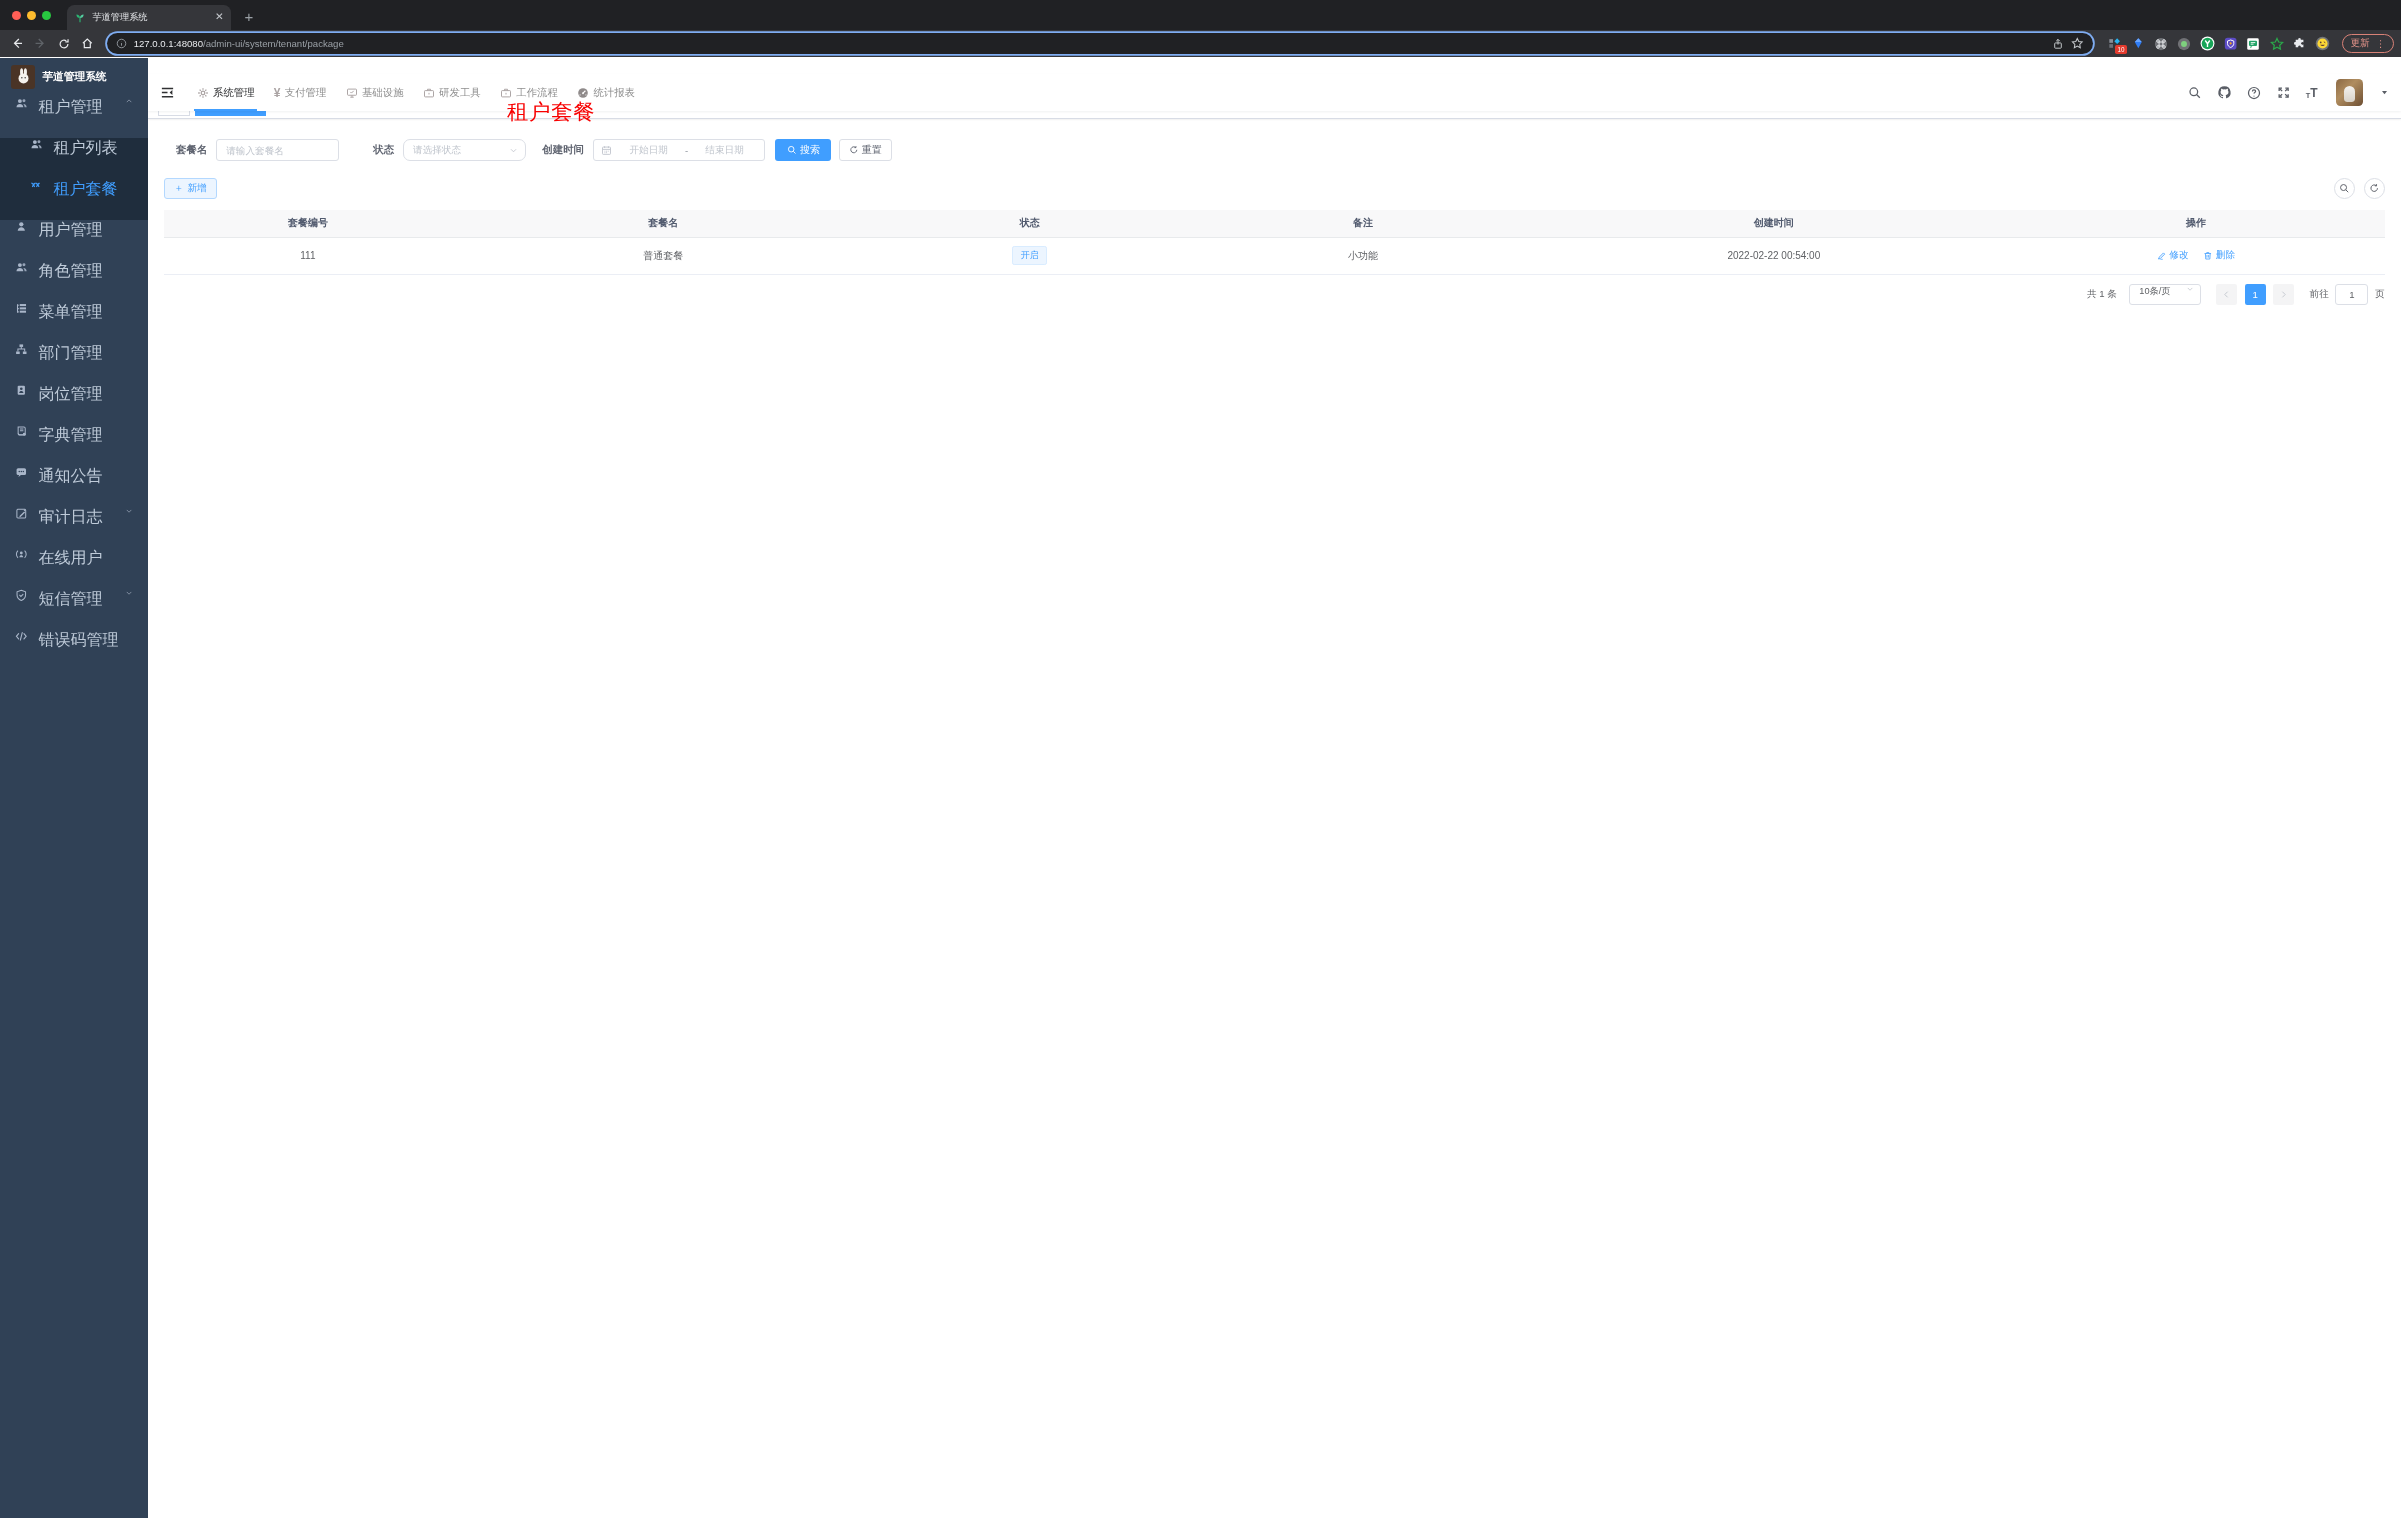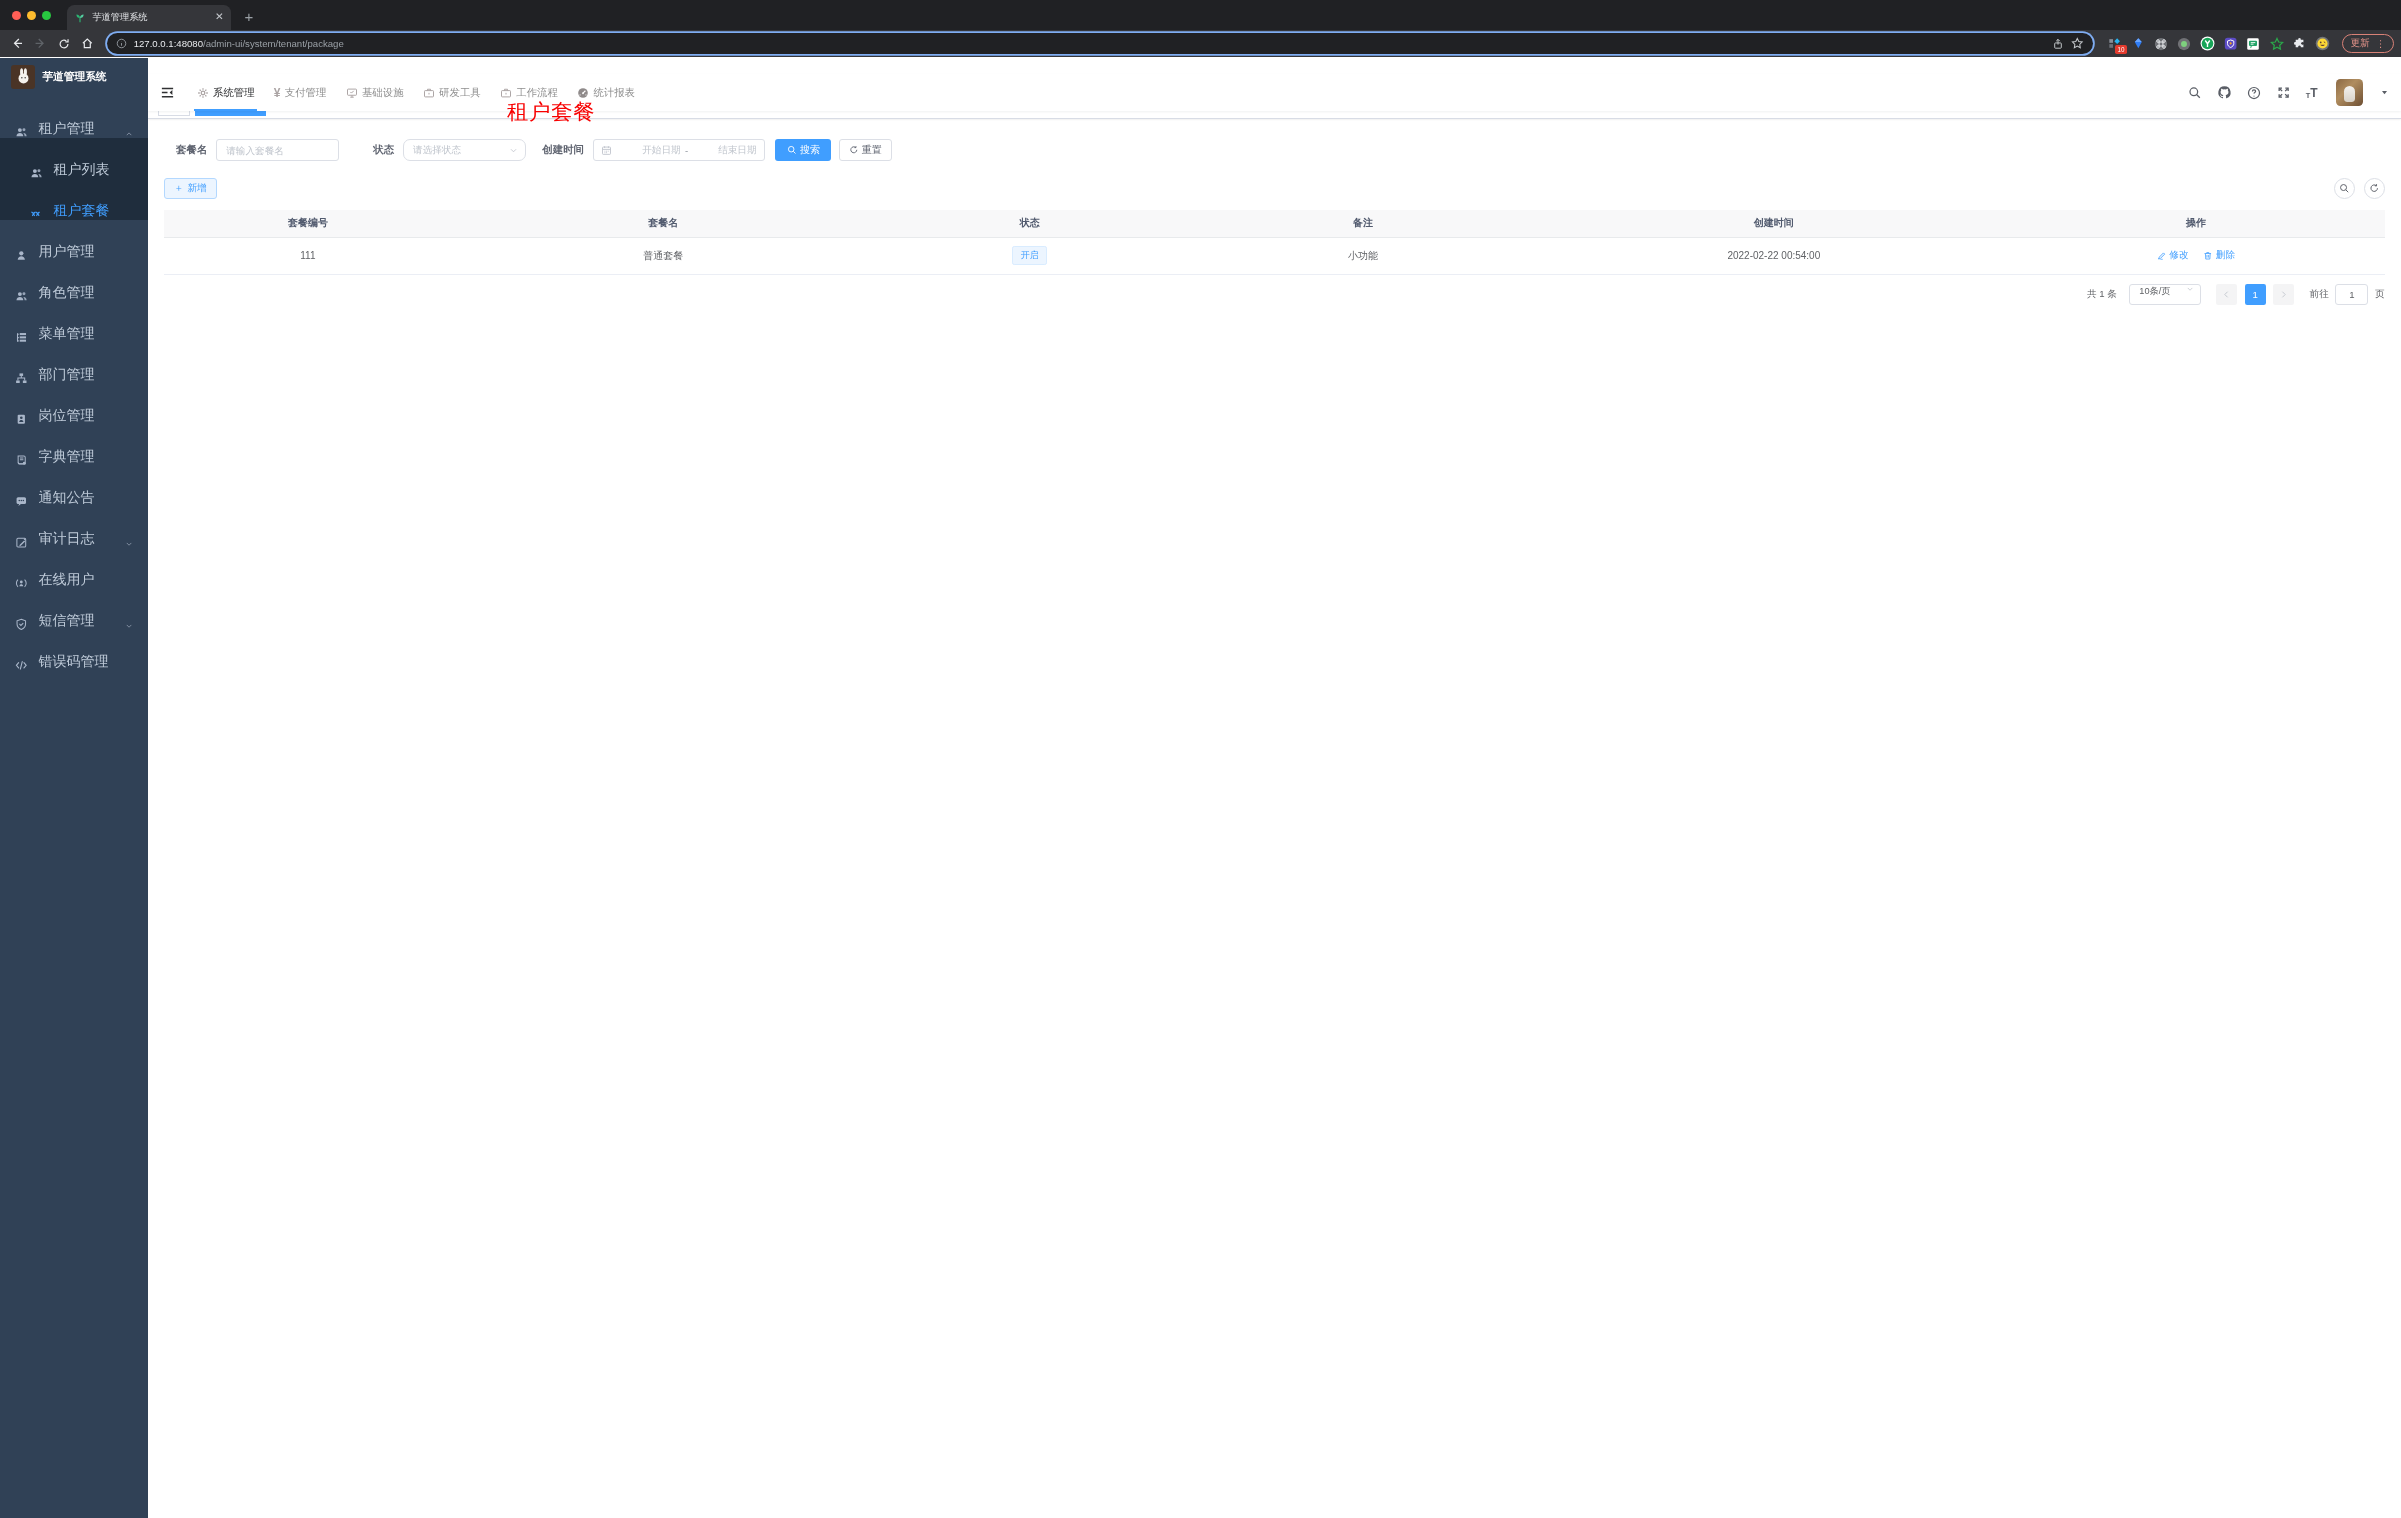--- a/index.html
+++ b/index.html
@@ -34,21 +34,21 @@
   .update-pill{height:19px;border:1.1px solid #d98277;border-radius:10.4px;color:#e8968c;display:flex;
     align-items:center;gap:6px;padding:0 7.4px;font-size:9.6px;margin-left:3px}
   .kebab{font-size:9.6px;letter-spacing:0;color:#e8968c}
 
   
   .sidebar{position:absolute;left:0;top:58px;bottom:0;width:148px;background:#304156;z-index:4}
   .logo-row{height:37px;display:flex;align-items:center;gap:7.4px;padding-left:11px}
   .logo-img{width:24px;height:24px;border-radius:3px;background:#4a3426;display:flex;align-items:center;justify-content:center}
   .logo-title{color:#fff;font-size:10.7px;font-weight:bold}
   .menu{margin-top:2.2px}
-  .s-item{height:41px;display:flex;align-items:flex-end;padding:0 15px;color:#bfcbd9;font-size:14px;cursor:pointer;position:relative}
+  .s-item{height:41px;display:flex;align-items:flex-start;padding:0 15px;color:#bfcbd9;font-size:16px;cursor:pointer;position:relative}
   .s-item .s-ico{width:12.6px;height:12.6px;margin-right:11px;color:#a9b6c9}
   .submenu{background:#1f2d3d}
   .submenu .s-item{padding-left:30px}
   .s-item.active{color:#409eff}
   .s-item.active .s-ico{color:#409eff}
   .s-arrow{margin-left:auto;color:#97a3b5}
 
   
   .appheader{position:absolute;left:148px;top:74px;right:0;height:37px;background:#fff;display:flex;
     align-items:center;padding:0 12px;box-shadow:0 0.7px 3px rgba(0,21,41,.08);z-index:3}
@@ -84,21 +84,21 @@
   .main{position:absolute;left:148px;top:120px;right:0;bottom:0;background:#fff;padding:0 16.3px 0 15.5px}
   .filters{display:flex;align-items:center;margin:19px 0 0 12.6px}
   .f-label{font-size:10.4px;font-weight:bold;color:#5f6470;margin-right:9px;white-space:nowrap}
   .f-input{width:123px;height:22px;border:0.7px solid #dcdfe6;border-radius:3px;padding:0 9px;font-size:9.6px;color:#606266;outline:none}
   .f-input::placeholder{color:#bfc4cc}
   .f-select{width:123px;height:22px;border:0.7px solid #dcdfe6;border-radius:7px;display:flex;align-items:center;
     padding:0 6.7px 0 9px;cursor:pointer}
   .f-select .ph{flex:1;font-size:9.6px;color:#bfc4cc}
   .f-daterange{width:172px;height:22px;border:0.7px solid #dcdfe6;border-radius:3px;display:flex;align-items:center;
     padding:0 7.4px;gap:4.4px;color:#bfc4cc;font-size:9.6px}
-  .f-daterange .d-txt{flex:1;text-align:right;white-space:nowrap}
+  .f-daterange .d-txt{flex:1;text-align:center;white-space:nowrap}
   .g2{margin-left:34px}.g3{margin-left:16.3px}
   .btn{height:22px;border-radius:3px;display:inline-flex;align-items:center;justify-content:center;gap:3.7px;
     font-size:10px;cursor:pointer;border:0.7px solid transparent;white-space:nowrap}
   .btn-search{margin-left:10.4px;width:56px;background:#409eff;color:#fff}
   .btn-reset{margin-left:7.4px;width:53px;background:#fff;border-color:#dcdfe6;color:#5f6470}
 
   .toolbar-row{position:relative;height:21px;margin-top:17px}
   .btn-add{position:absolute;left:0;top:0;height:21px;padding:0 9.6px;background:#ecf5ff;border:0.7px solid #b3d8ff;
     color:#409eff;border-radius:3px;display:inline-flex;align-items:center;gap:3.7px;font-size:9.6px;cursor:pointer}
   .mini-circles{position:absolute;right:0;top:0;display:flex;gap:9px}

